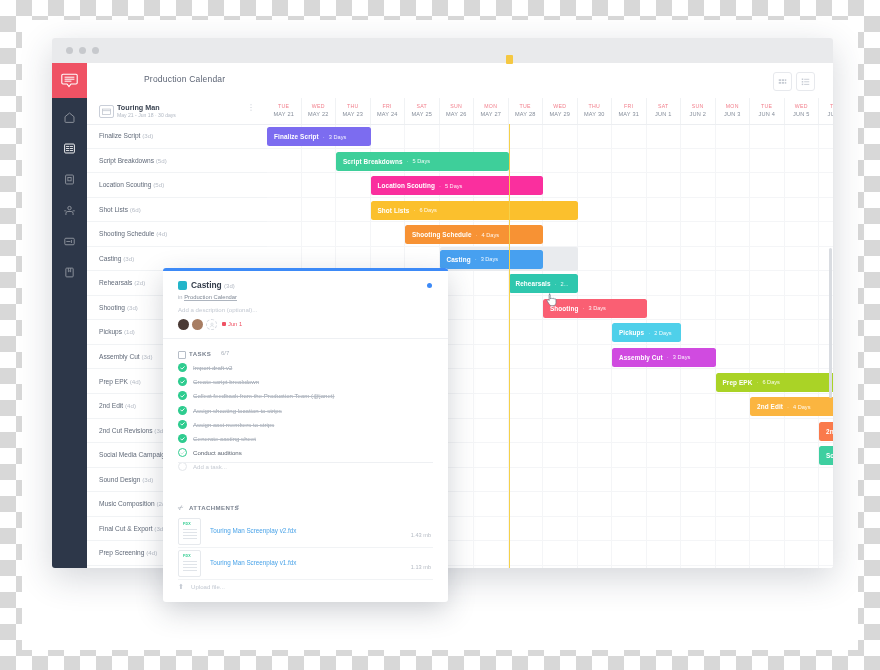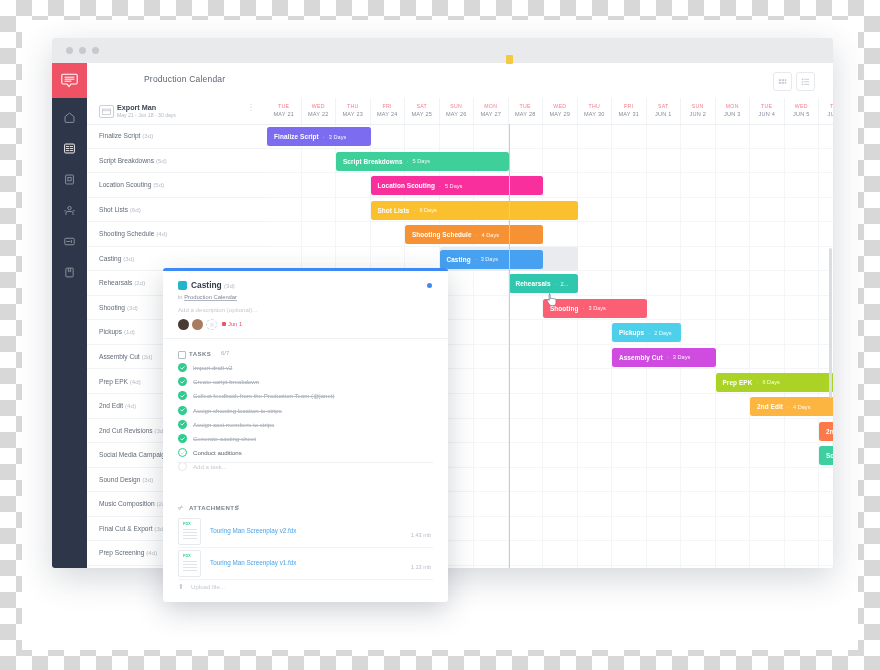--- a/index.html
+++ b/index.html
@@ -312,21 +312,21 @@
   </div>
 
   <div id="tasklist">
     <div id="projhead">
       <div id="projicon">
         <svg width="9" height="7" viewBox="0 0 10 8">
             <rect x="0.5" y="1.2" width="9" height="6.2" fill="none" stroke="#b9bfc9" stroke-width=".8"></rect>
             <path d="M0.5 3h9" stroke="#b9bfc9" stroke-width=".8"></path>
           </svg>
       </div>
-      <div id="projname">Export Man</div>
+      <div id="projname">Touring Man</div>
       <div id="projsub">May 21 - Jun 18  ·  30 days</div>
       <div id="projdots">⋮</div>
     </div>
     <div id="task-rows">
         <div class="trow" style="top: 26px;">
           <div class="tlabel">Finalize Script <span class="tdur">(3d)</span></div>
         </div>
         <div class="trow" style="top: 50.55px;">
           <div class="tlabel">Script Breakdowns <span class="tdur">(5d)</span></div>
         </div>

